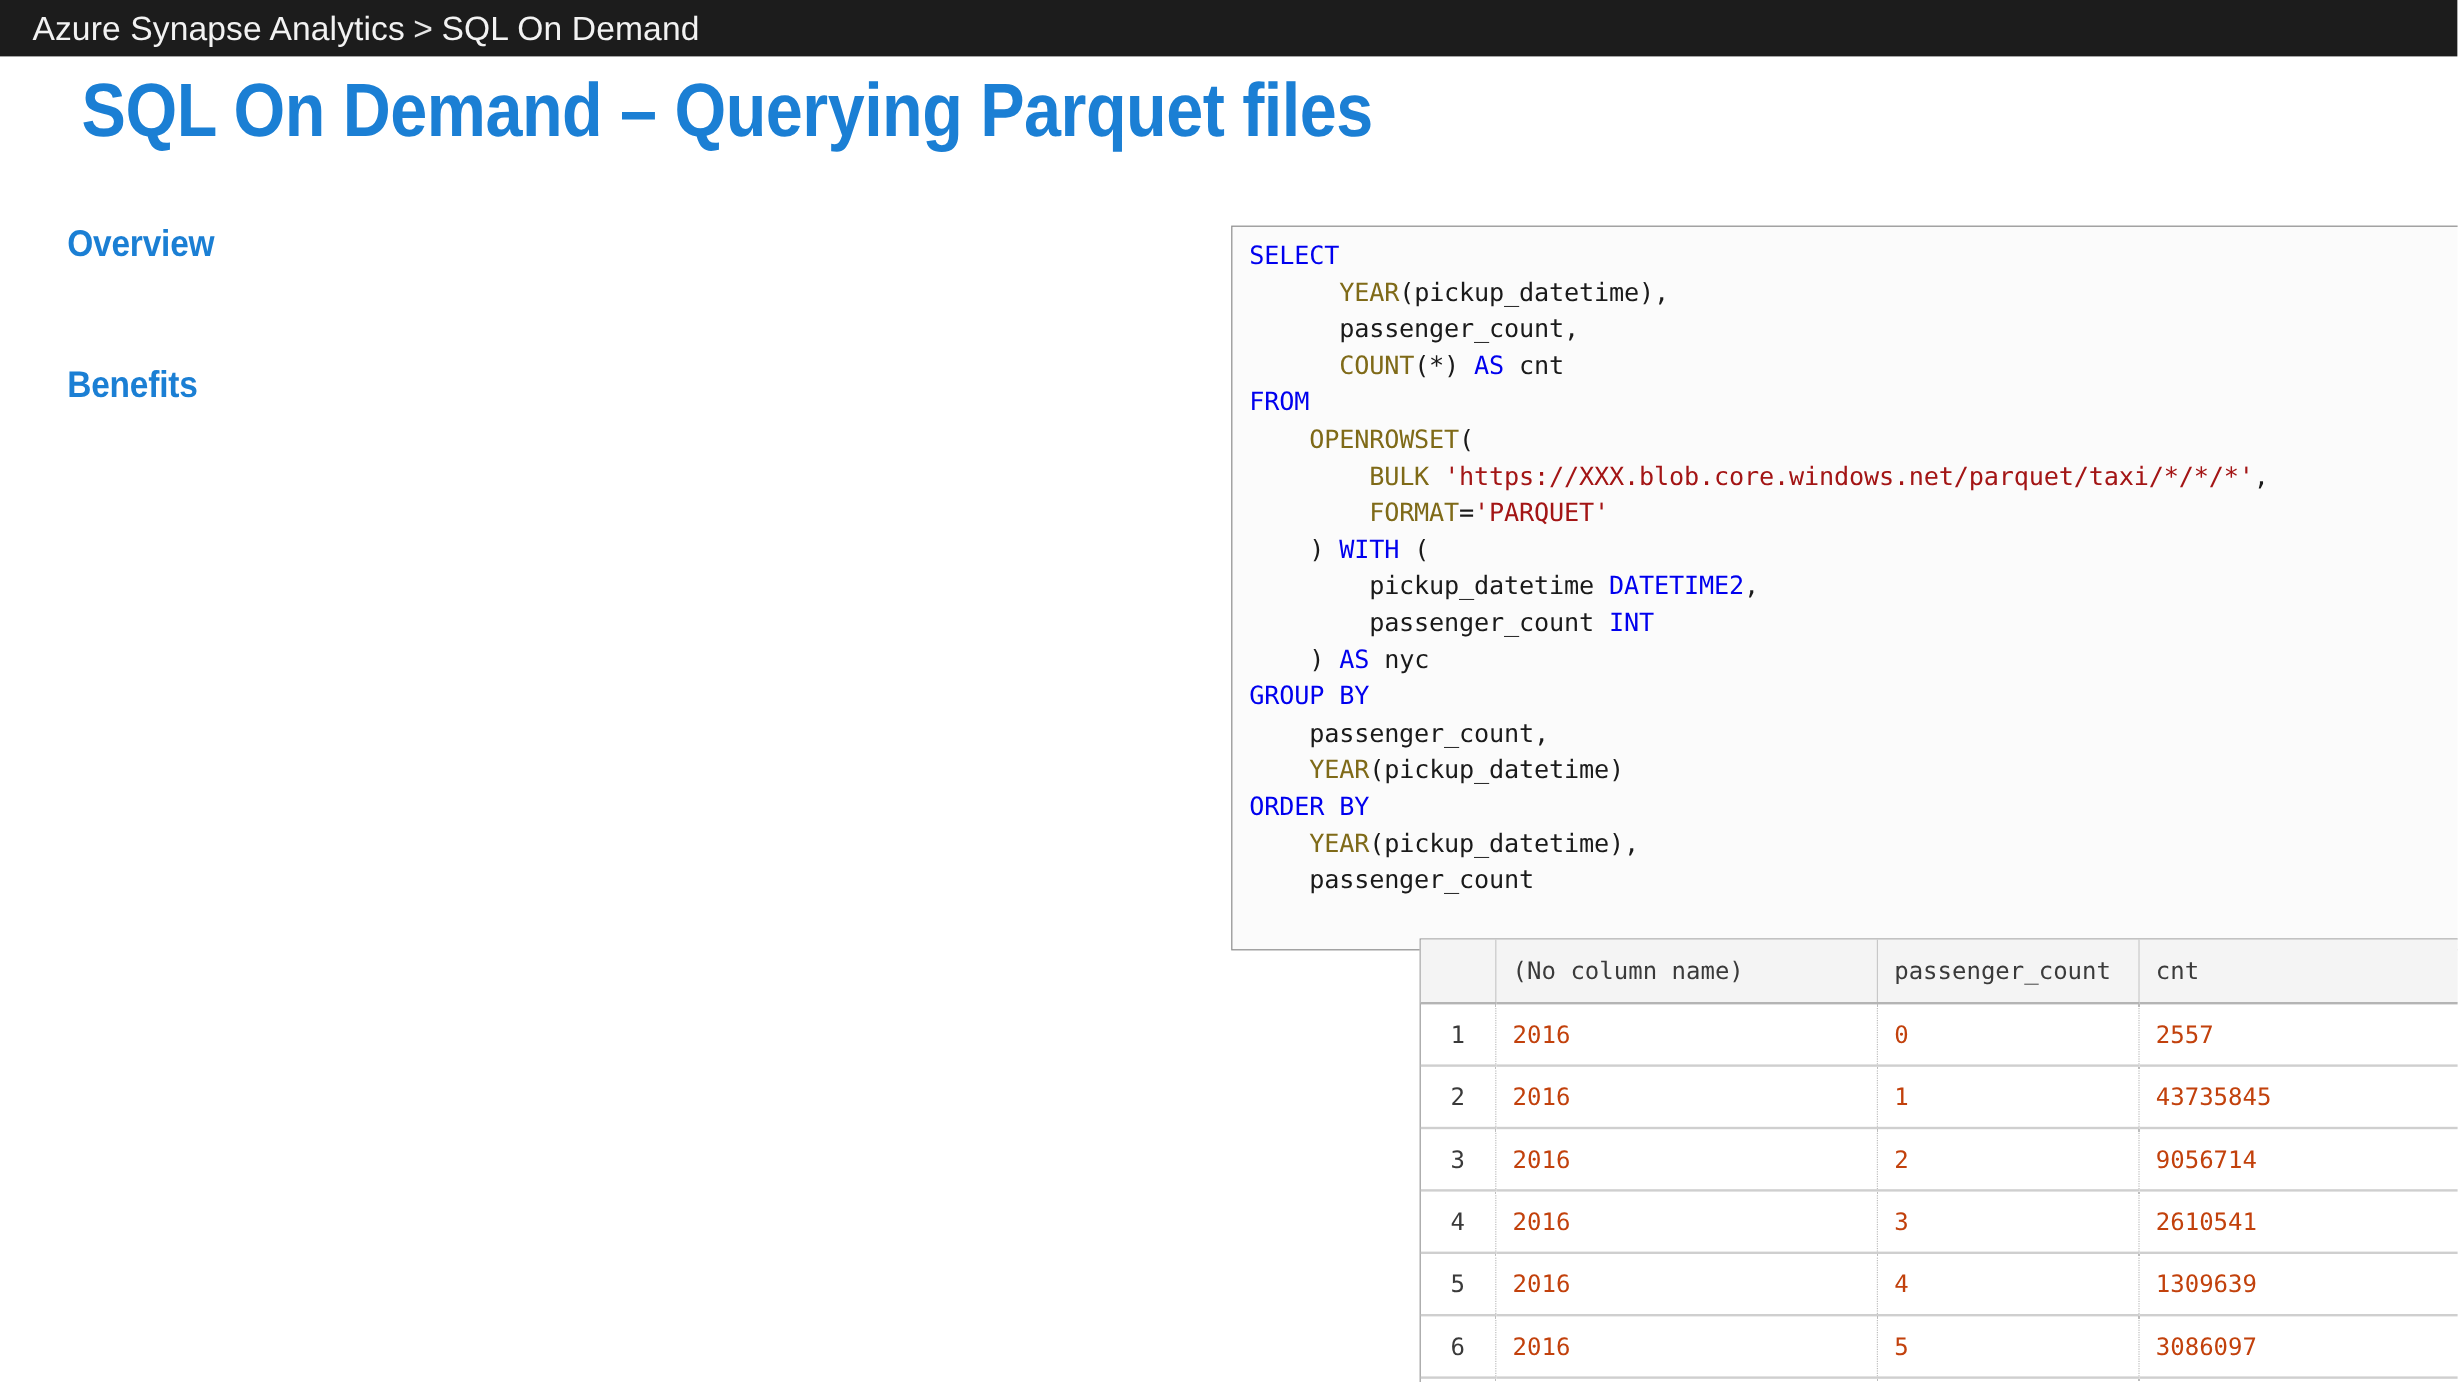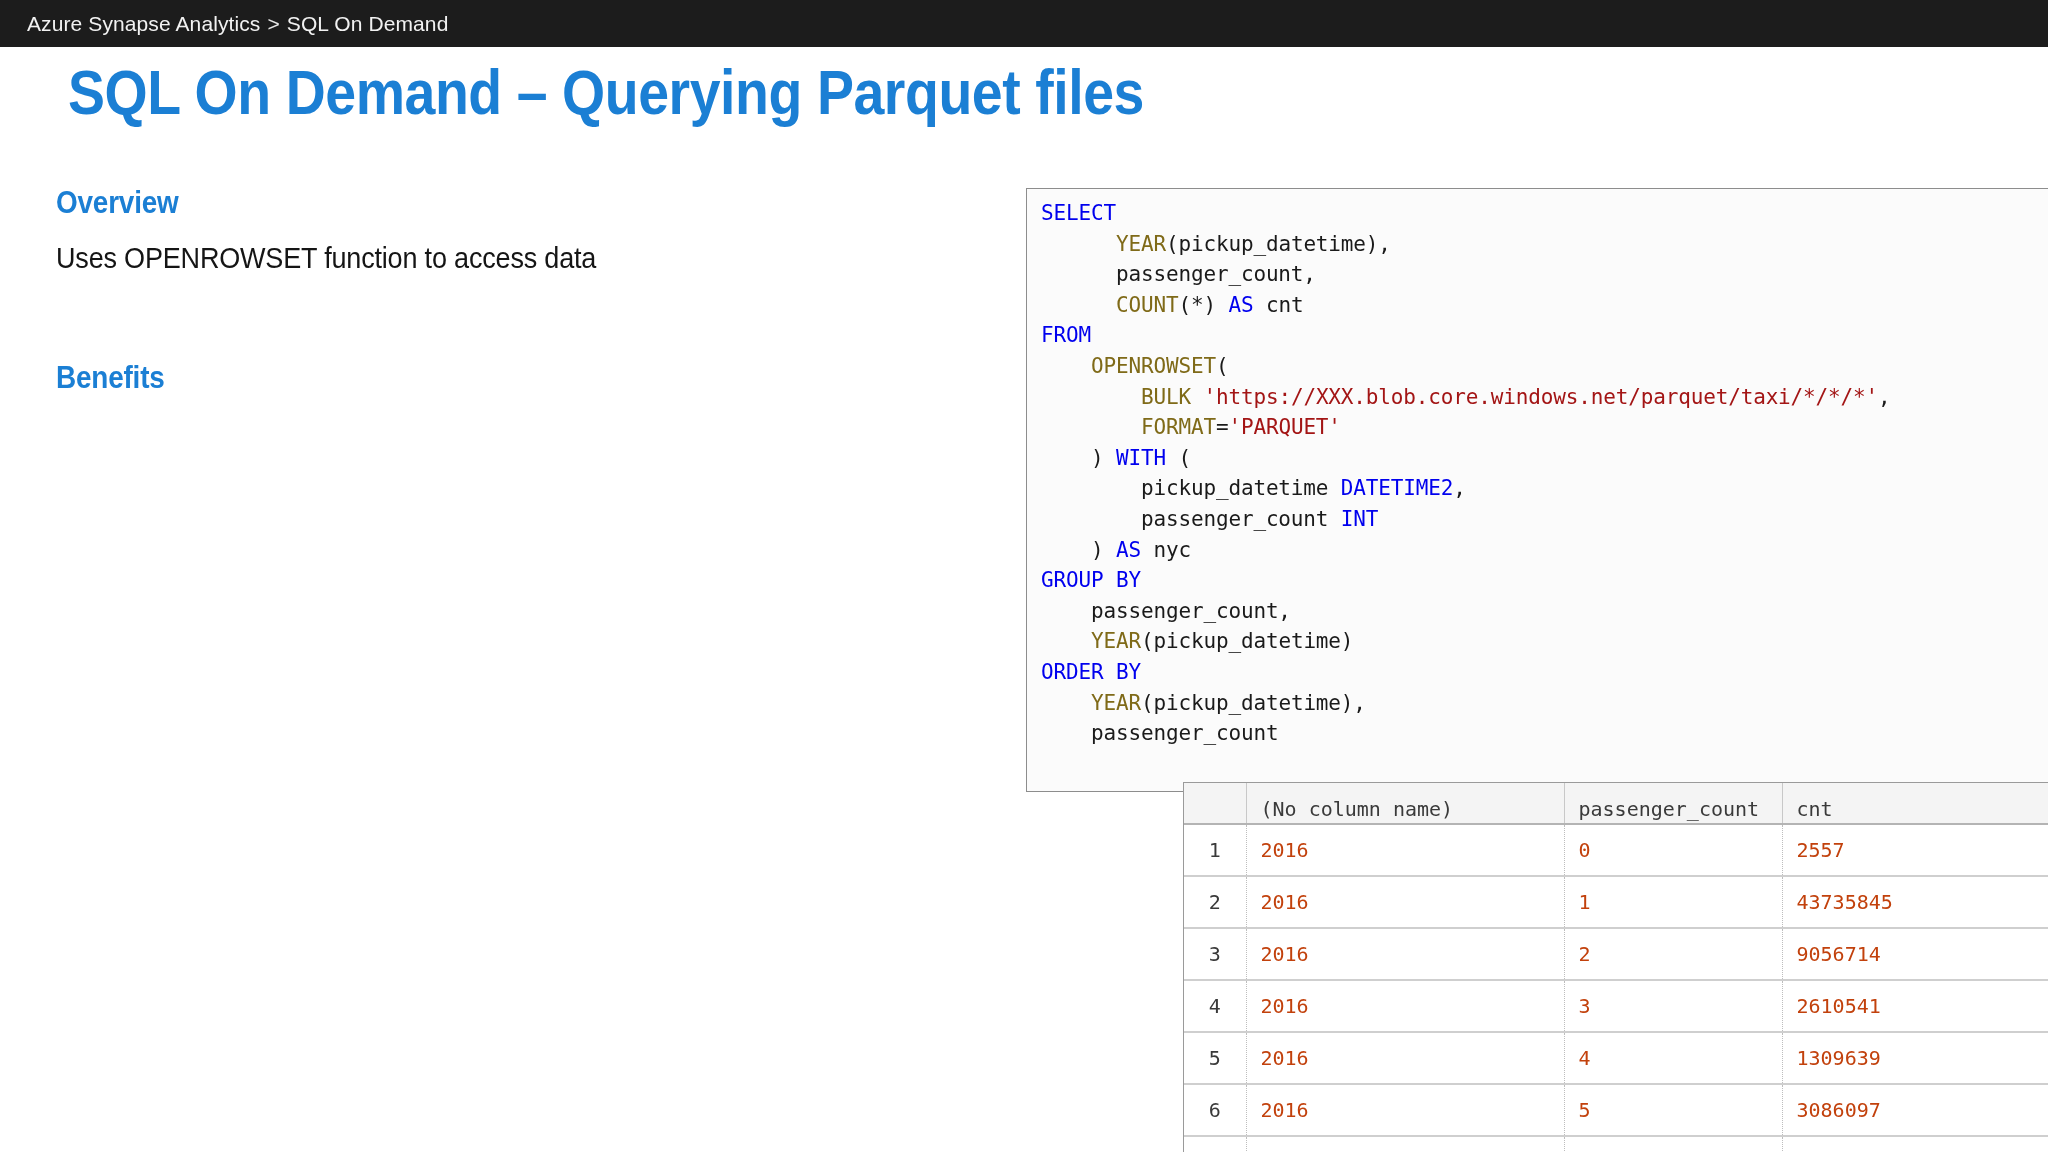--- a/index.html
+++ b/index.html
@@ -20,21 +20,21 @@
     position: absolute;
     left: 0; top: 0;
     width: 2048px;
     height: 47px;
     background: #1c1c1c;
     display: flex;
     align-items: center;
   }
   #breadcrumb {
     color: #f2f2f2;
-    font-size: 21px;
+    font-size: 28px;
     letter-spacing: .1px;
     margin-left: 27px;
     white-space: nowrap;
     font-family: "Liberation Sans", sans-serif;
   }
   #breadcrumb .sep { padding: 0 7px; color: #e6e6e6; }
 
   
   #slide-title {
     position: absolute;
@@ -126,21 +126,21 @@
   }
   #results col.c-idx  { width: 62px; }
   #results col.c-year { width: 318px; }
   #results col.c-pc   { width: 218px; }
   #results col.c-cnt  { width: 277px; }
 
   #results thead th {
     background: #f4f4f4;
     font-weight: normal;
     text-align: left;
-    padding: 14px 0 2px 14px;
+    padding: 14px 0 14px 14px;
     border-right: 1px solid #c8c8c8;
     border-bottom: 2px solid #b4b4b4;
     color: #3a3a3a;
     height: 24px;
     box-sizing: border-box;
   }
   #results thead th.idx-head {
     border-right: 1px solid #c8c8c8;
   }
   #results tbody td {
@@ -165,23 +165,20 @@
 <div id="topbar">
   <div id="breadcrumb">
     <span>Azure Synapse Analytics</span><span class="sep">&gt;</span><span>SQL On Demand</span>
   </div>
 </div>
 
 <div id="slide-title">SQL On Demand – Querying Parquet files</div>
 
 <div id="left-col">
   <div id="overview-head" class="section-head">Overview</div>
-  <div id="overview-lines">
-      <div class="body-line">Uses OPENROWSET function to access data</div>
-    </div>
 
   <div id="benefits-head" class="section-head">Benefits</div>
 </div>
 
 <div id="code-panel">
   <div id="code-text"><span class="kw">SELECT</span>
 <span class="plain">      </span><span class="fn">YEAR</span><span class="plain">(pickup_datetime),</span>
 <span class="plain">      passenger_count,</span>
 <span class="plain">      </span><span class="fn">COUNT</span><span class="plain">(*) </span><span class="kw">AS</span><span class="plain"> cnt</span>
 <span class="kw">FROM</span>

